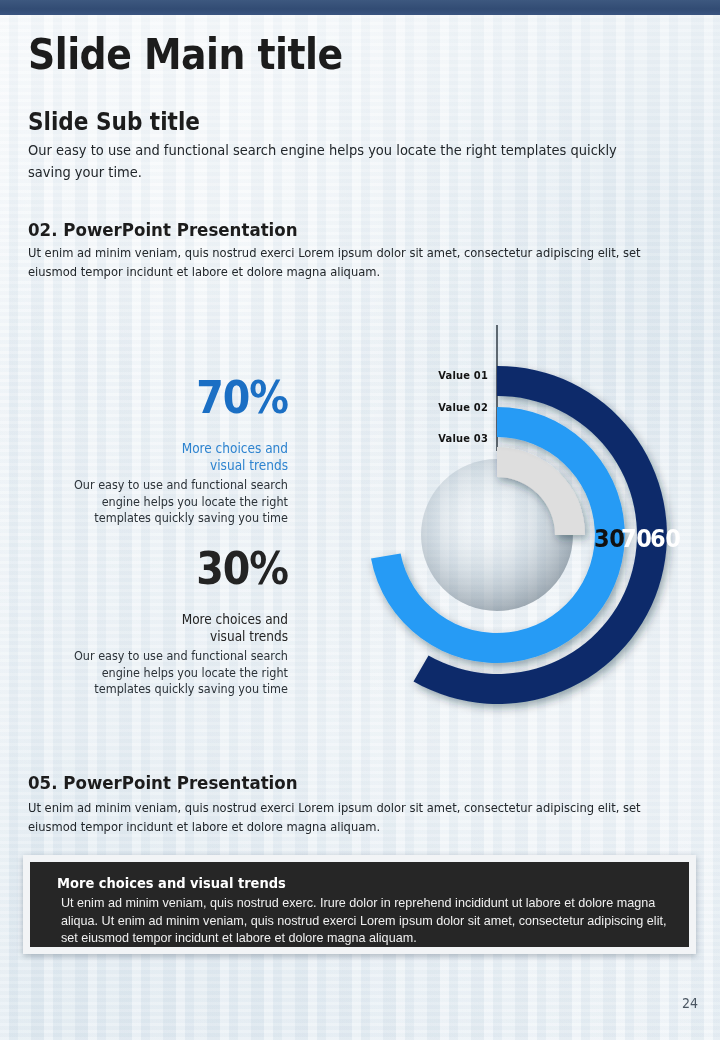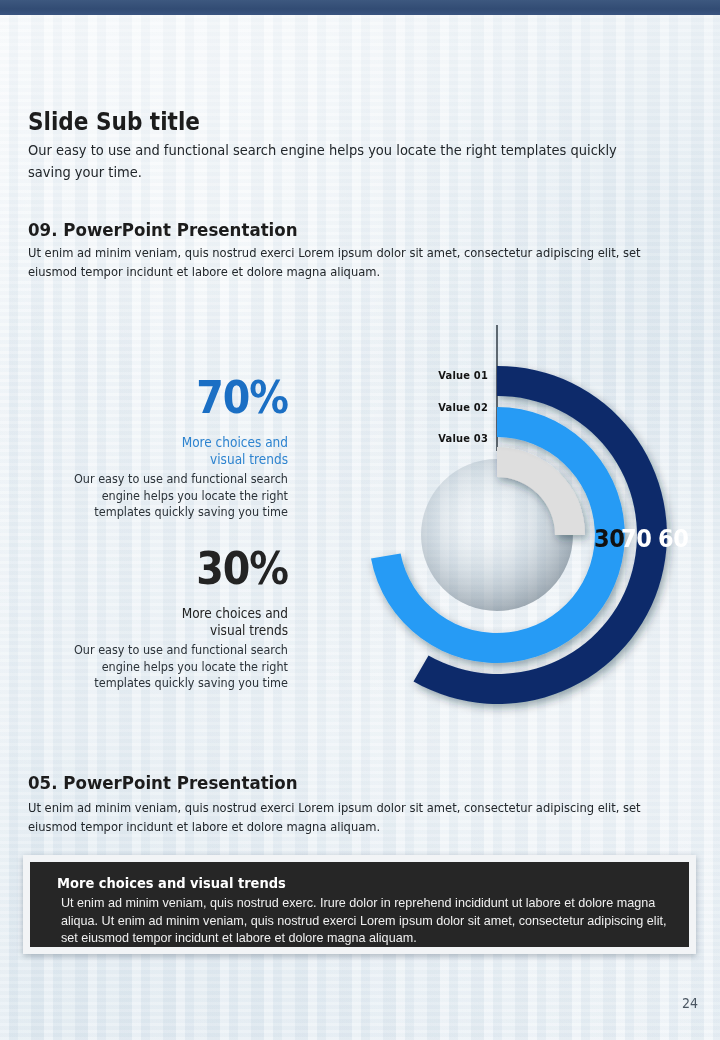--- a/index.html
+++ b/index.html
@@ -113,21 +113,21 @@
     line-height: 48px;
     letter-spacing: -1px;
   }
   #callout-70 .callout-pct { color: #1b6fc4; }
   #callout-30 .callout-pct { color: #232323; }
 
   .callout-label {
     font-family: "DejaVu Sans Condensed", "Liberation Sans Narrow", "Liberation Sans", sans-serif;
     font-size: 13.5px;
     line-height: 16.5px;
-    margin-top: 12px;
+    margin-top: 18px;
     white-space: pre-line;
   }
   #callout-70 .callout-label { color: #2d83cf; }
   #callout-30 .callout-label { color: #232323; }
 
   .callout-body {
     font-family: "DejaVu Sans Condensed", "Liberation Sans Narrow", "Liberation Sans", sans-serif;
     font-size: 12.5px;
     line-height: 16.5px;
     color: #2b3238;
@@ -160,21 +160,21 @@
   .value-number {
     position: absolute;
     top: 524px;
     font-family: "DejaVu Sans Condensed", "Liberation Sans Narrow", "Liberation Sans", sans-serif;
     font-size: 25px;
     font-weight: 700;
     letter-spacing: -0.5px;
   }
   #value-num-2 { left: 594px; color: #111111; }
   #value-num-1 { left: 621px; color: #ffffff; }
-  #value-num-0 { left: 650px; color: #ffffff; margin-left: 8px; }
+  #value-num-0 { left: 650px; color: #ffffff; }
 
   
   #note-box {
     position: absolute;
     left: 23px; top: 855px;
     width: 673px; height: 99px;
     background: #f2f4f6;
     box-shadow: 0 2px 6px rgba(40,60,80,0.35);
   }
   #note-inner {
@@ -211,24 +211,25 @@
     color: #4b5662;
   }
 </style>
 </head>
 <body>
 
 <div id="slide">
 
   <div id="topbar"></div>
 
+  <div id="main-title">Slide Main title</div>
   <div id="sub-title">Slide Sub title</div>
   <div id="sub-desc">Our easy to use and functional search engine helps you locate the right templates quickly saving your time.</div>
 
-  <div id="sec1-heading" class="section-heading">09. PowerPoint Presentation</div>
+  <div id="sec1-heading" class="section-heading">02. PowerPoint Presentation</div>
   <div id="sec1-body" class="section-body">Ut enim ad minim veniam, quis nostrud exerci  Lorem ipsum dolor sit amet, consectetur adipiscing elit, set eiusmod tempor incidunt et labore et dolore magna aliquam.</div>
 
   <div id="chart">
     <svg width="374" height="408" viewBox="0 0 374 408" xmlns="http://www.w3.org/2000/svg">
       <defs>
         <radialGradient id="hubShade" cx="42%" cy="40%" r="62%">
           <stop offset="0%" stop-color="#ffffff" stop-opacity="0.0"></stop>
           <stop offset="55%" stop-color="#9fb0bd" stop-opacity="0.30"></stop>
           <stop offset="100%" stop-color="#5d6e7c" stop-opacity="0.55"></stop>
         </radialGradient>

